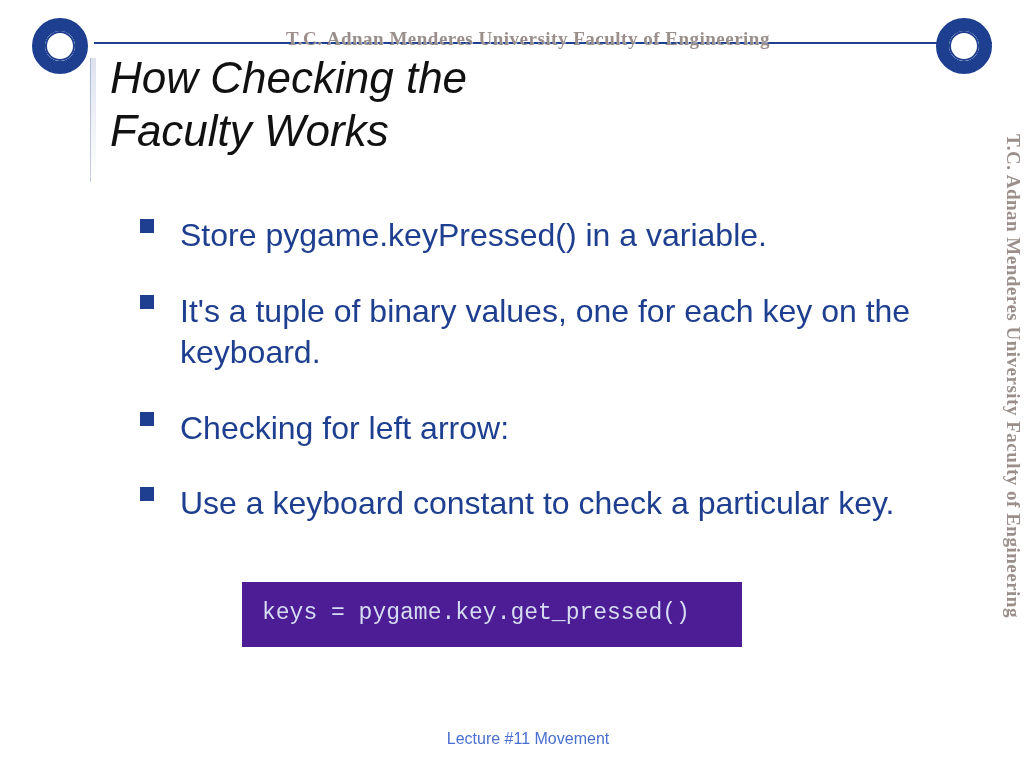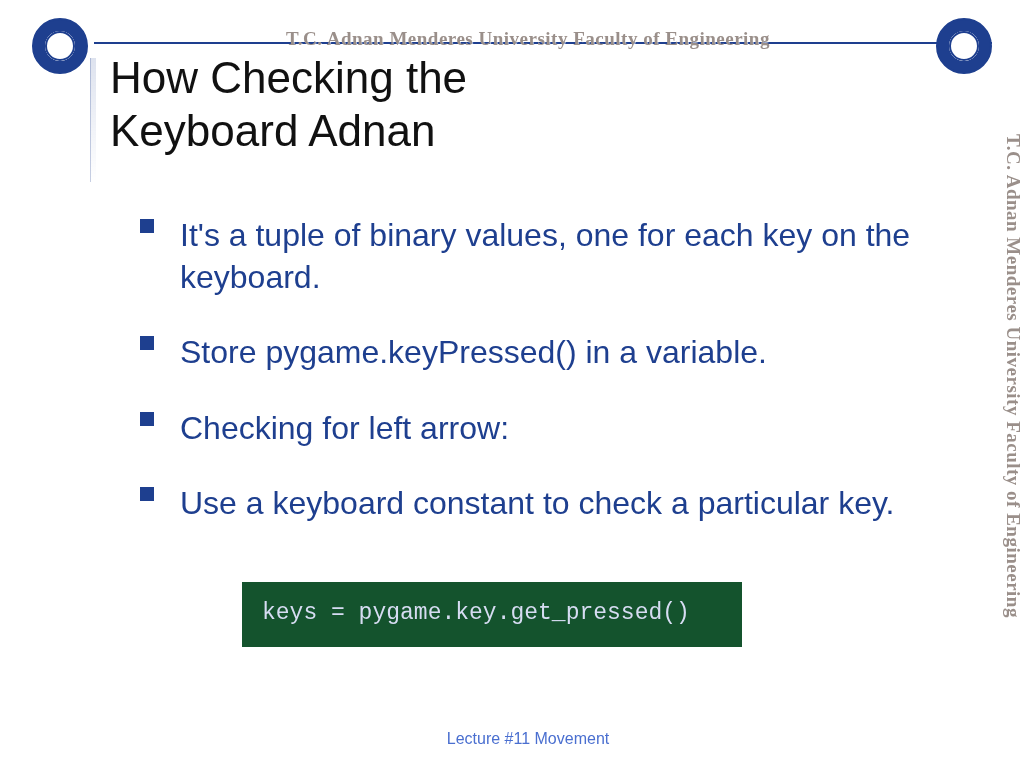--- a/index.html
+++ b/index.html
@@ -76,20 +76,21 @@
   }
   .slide-title {
     position: absolute;
     left: 78px;
     top: 28px;
     font-size: 44px;
     color: #111;
     line-height: 1.2;
     font-weight: 400;
     width: 700px;
+    font-style: italic;
   }
   .bullets {
     position: absolute;
     left: 100px;
     top: 175px;
     width: 820px;
   }
   .bullet {
     display: flex;
     align-items: flex-start;
@@ -106,21 +107,21 @@
   .bullet .text {
     font-size: 32px;
     color: #1e3f8f;
     line-height: 1.3;
   }
   .codebox {
     position: absolute;
     left: 218px;
     top: 558px;
     width: 500px;
-    background: #14532d;
+    background: #4c1d95;
     padding: 8px 18px 10px 12px;
   }
   .codebox .line {
     font-family: "Courier New", monospace;
     font-size: 23px;
     color: #d6dcf2;
     white-space: pre;
     line-height: 1.35;
   }
   .footer {
@@ -143,31 +144,31 @@
 <div class="logo logo-left">
     <div class="logo-inner"></div>
   </div>
 <div class="logo logo-right">
     <div class="logo-inner"></div>
   </div>
 
 <div class="title-accent"></div>
 <div class="slide-title">
   <span>How Checking the</span><br>
-  <span>Keyboard Adnan</span>
+  <span>Faculty Works</span>
 </div>
 
 <div class="bullets">
   <div class="bullet">
     <div class="marker"></div>
-    <div class="text">It's a tuple of binary values, one for each key on the keyboard.</div>
+    <div class="text">Store pygame.keyPressed() in a variable.</div>
   </div>
   <div class="bullet">
     <div class="marker"></div>
-    <div class="text">Store pygame.keyPressed() in a variable.</div>
+    <div class="text">It's a tuple of binary values, one for each key on the keyboard.</div>
   </div>
   <div class="bullet">
     <div class="marker"></div>
     <div class="text">Checking for left arrow:</div>
   </div>
   <div class="bullet">
     <div class="marker"></div>
     <div class="text">Use a keyboard constant to check a particular key.</div>
   </div>
 </div>

